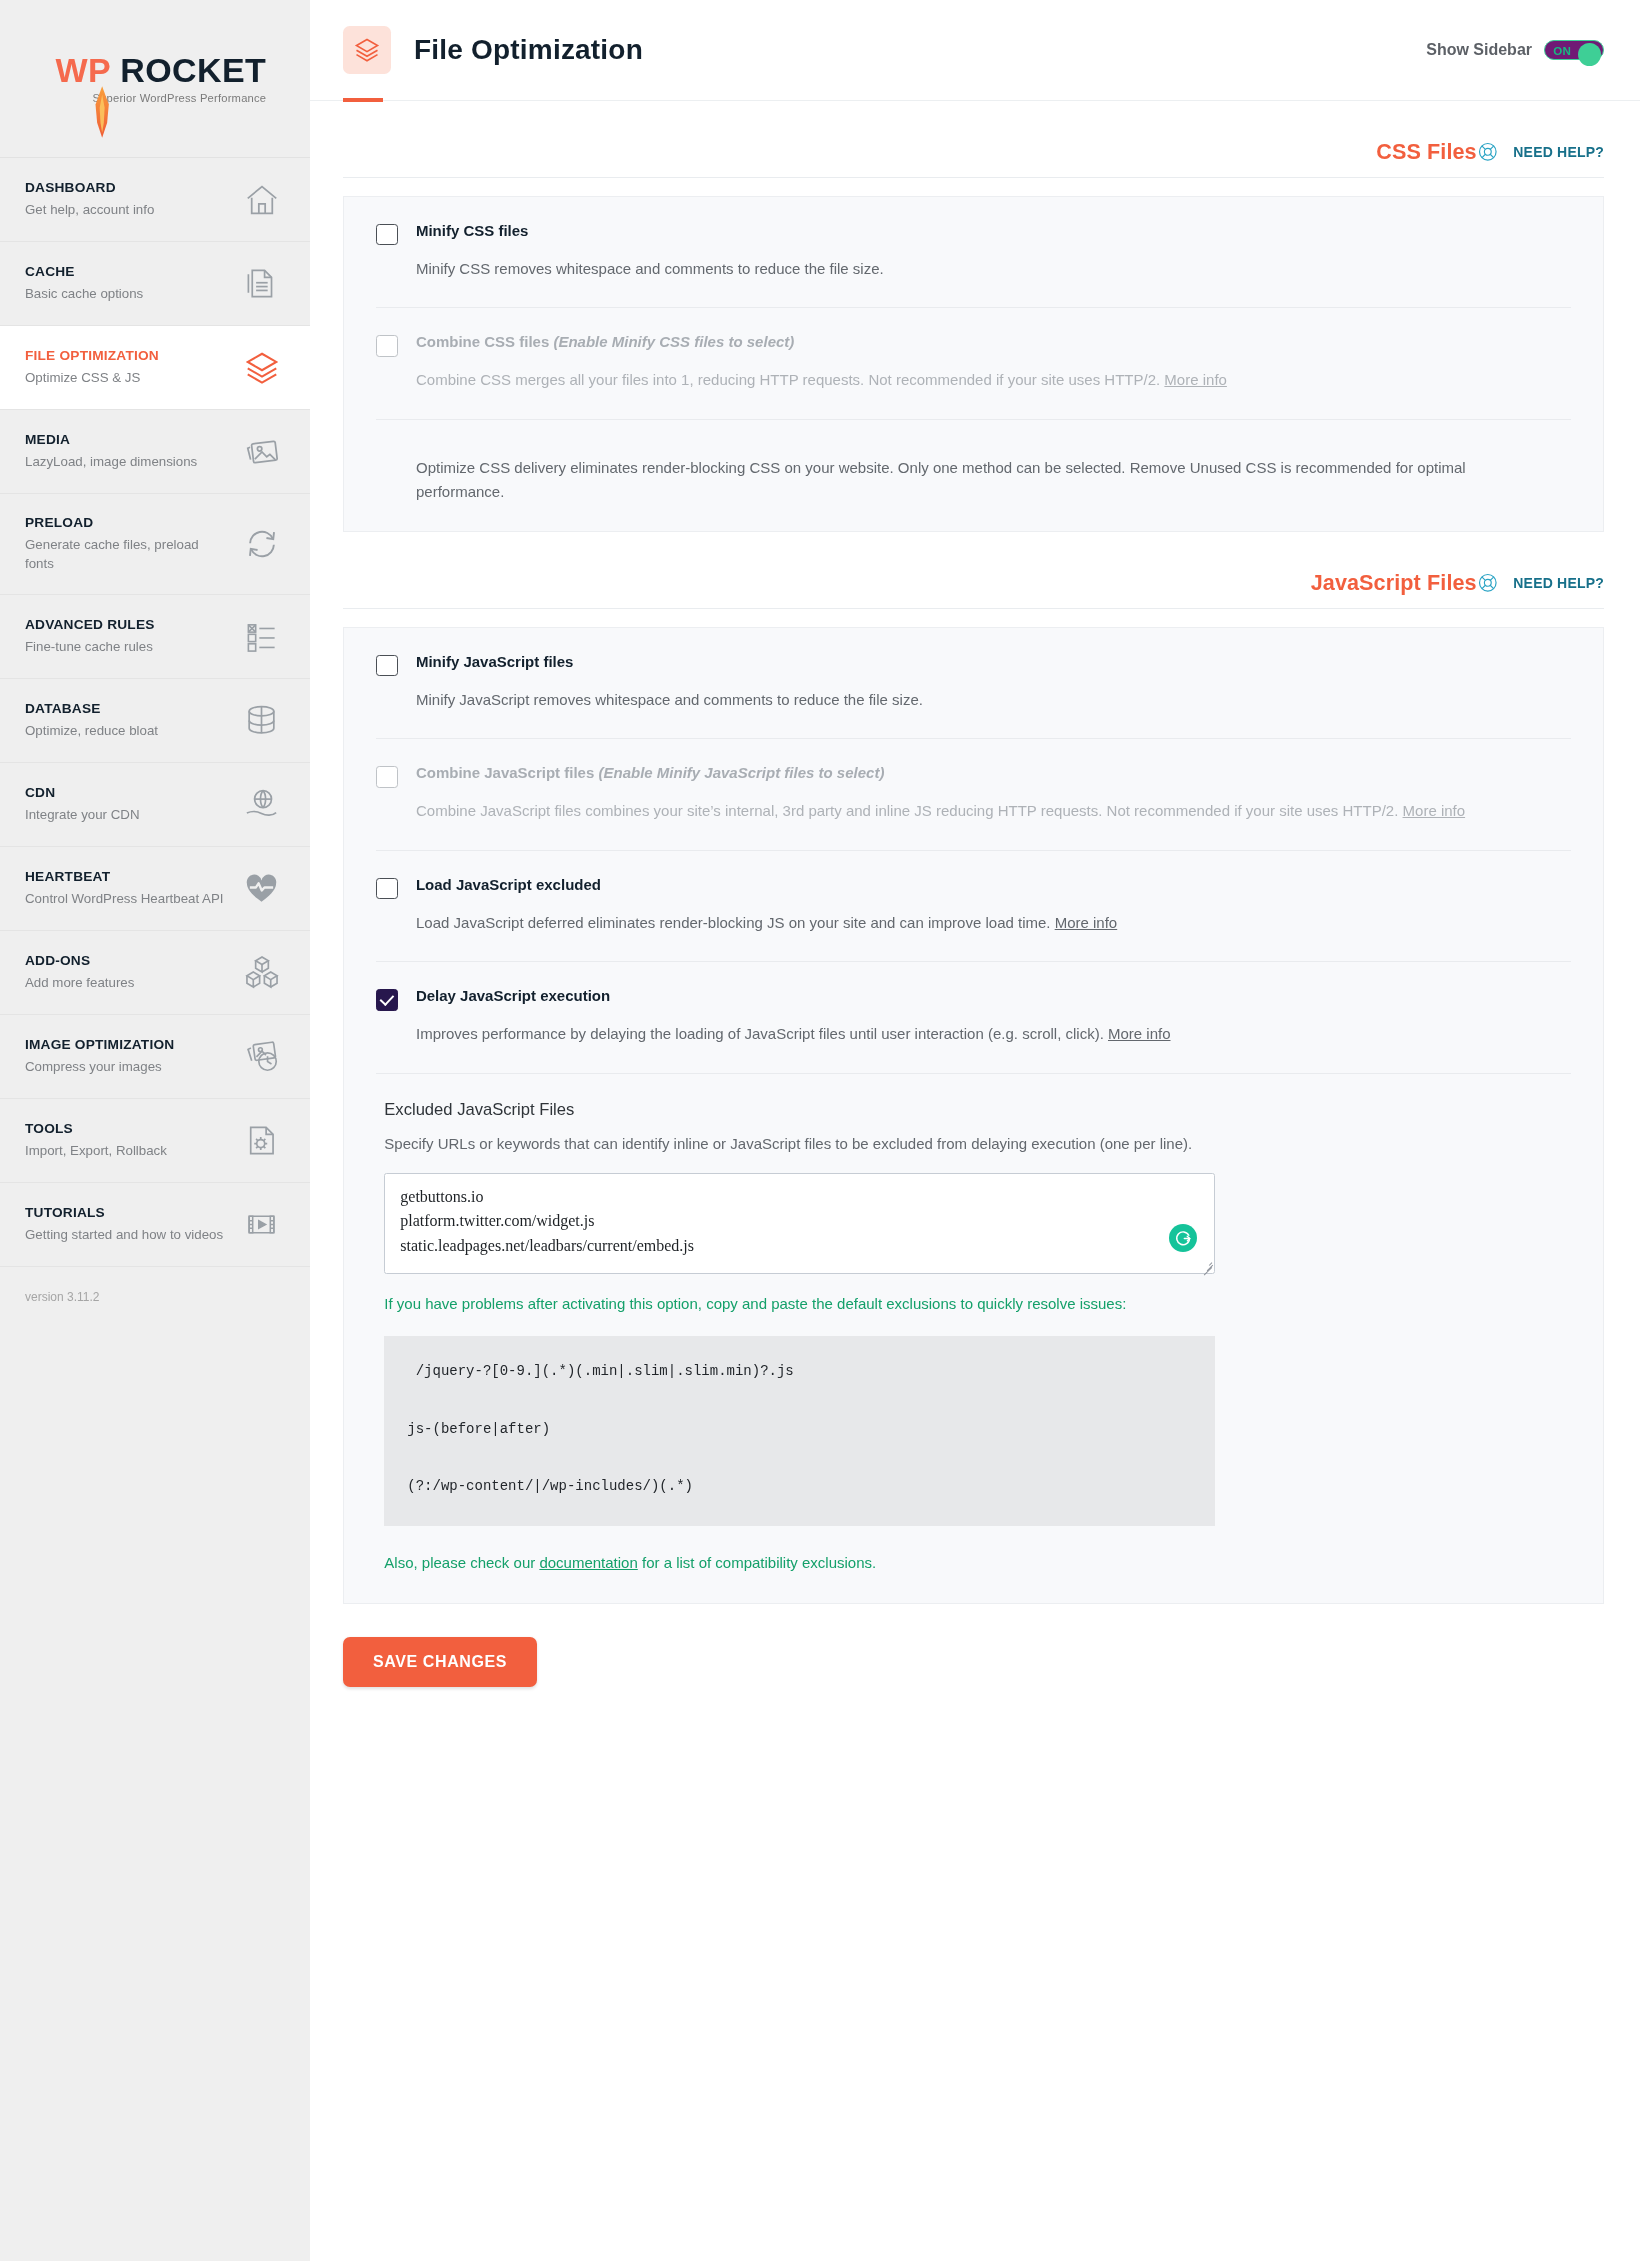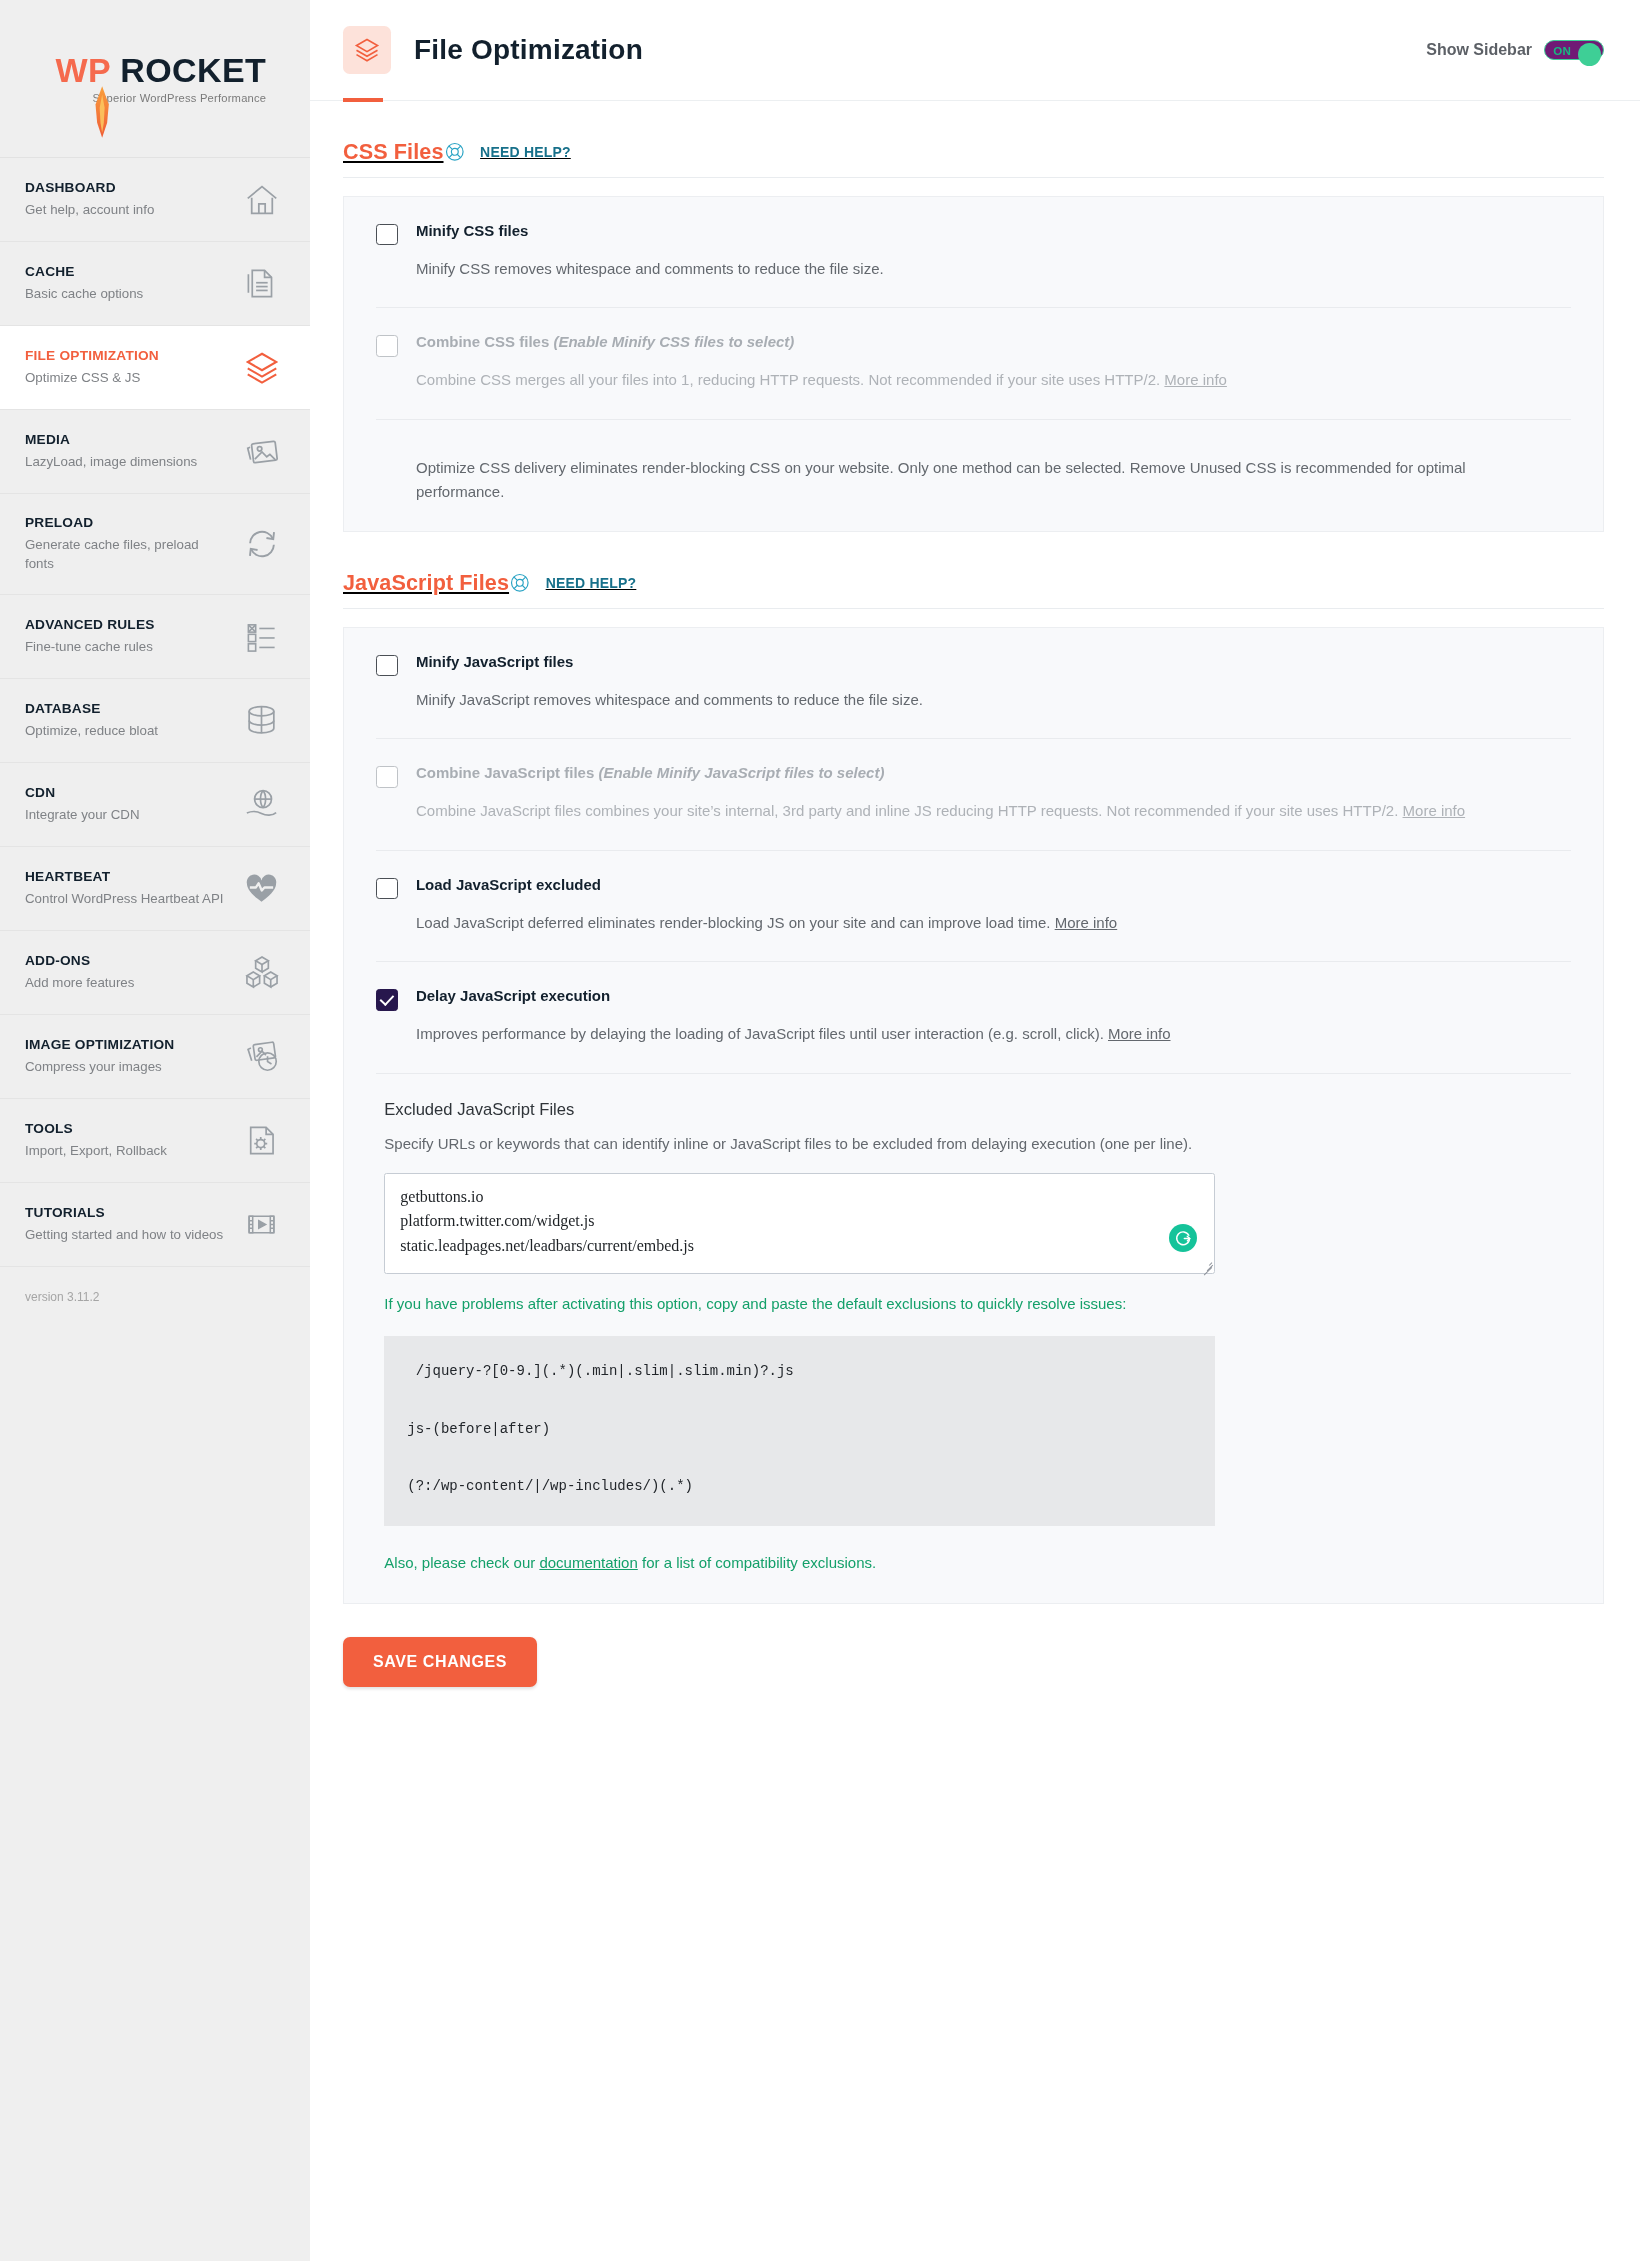--- a/index.html
+++ b/index.html
@@ -190,24 +190,23 @@
     height: 3.3px;
     background: #f25f3e;
   }
 
   .content { padding: 0 37px 0 33px; }
 
   .section { margin-top: 38px; }
   .section-head {
     display: flex;
     align-items: flex-end;
-    justify-content: flex-start;
+    justify-content: flex-end;
     padding-bottom: 11.6px;
     border-bottom: 0.8px solid #e9ecef;
-    text-decoration: underline;
   }
   .section-title {
     font-size: 21.6px;
     font-weight: bold;
     color: #f25f3e;
     letter-spacing: 0.1px;
   }
   .need-help {
     display: flex;
     align-items: center;

